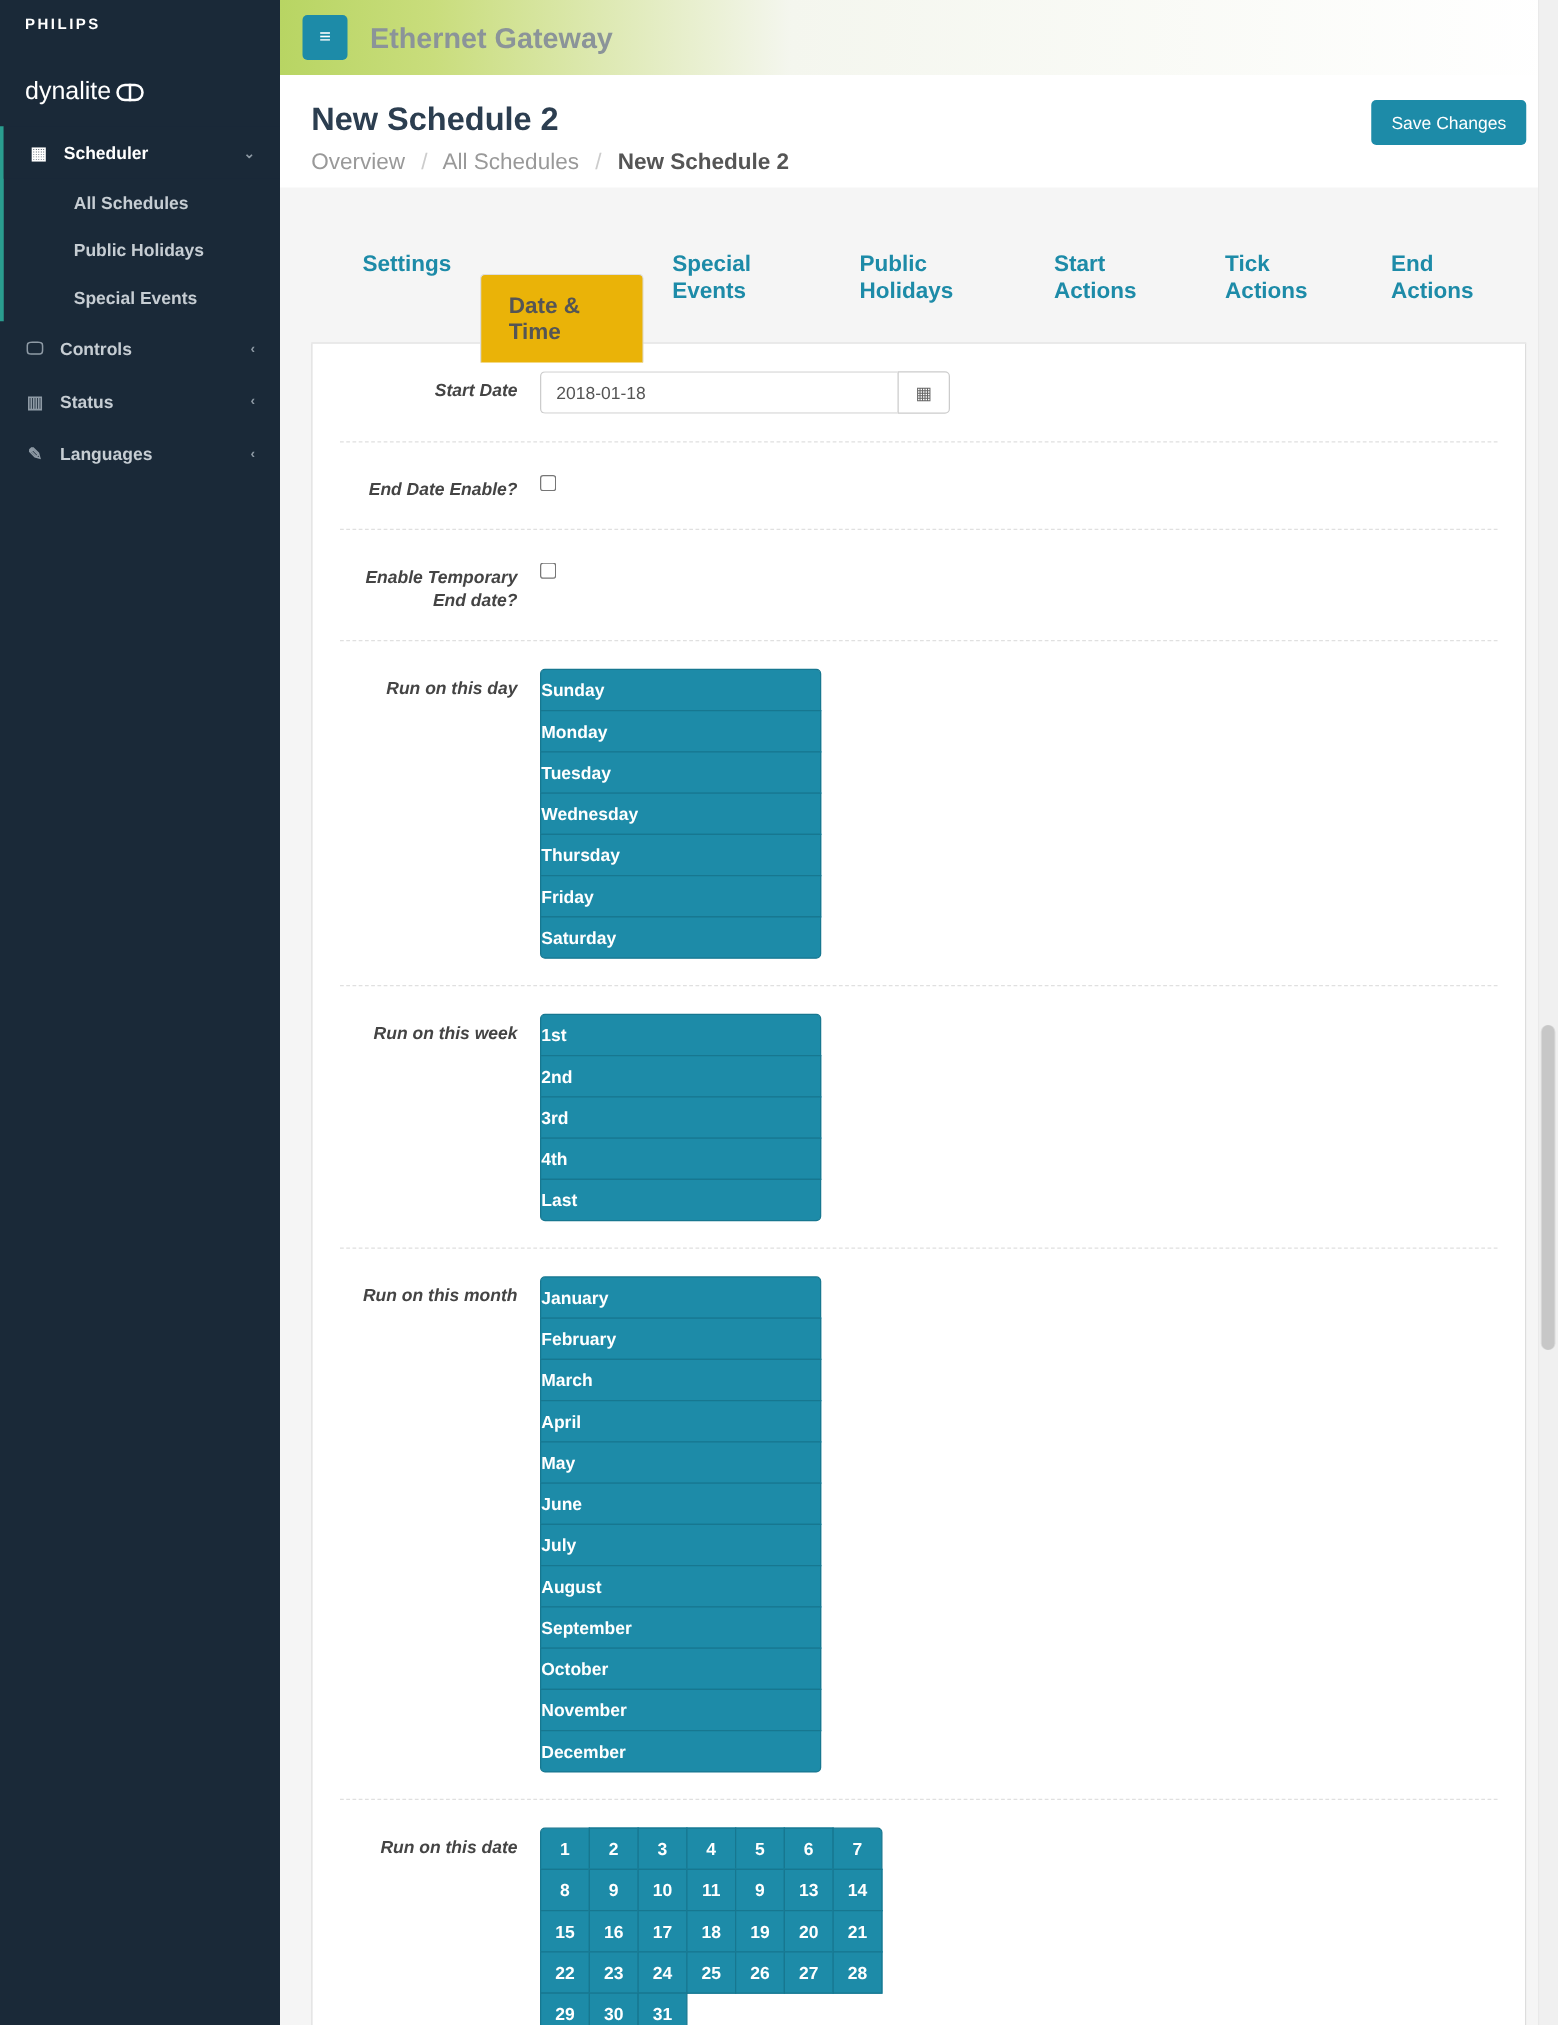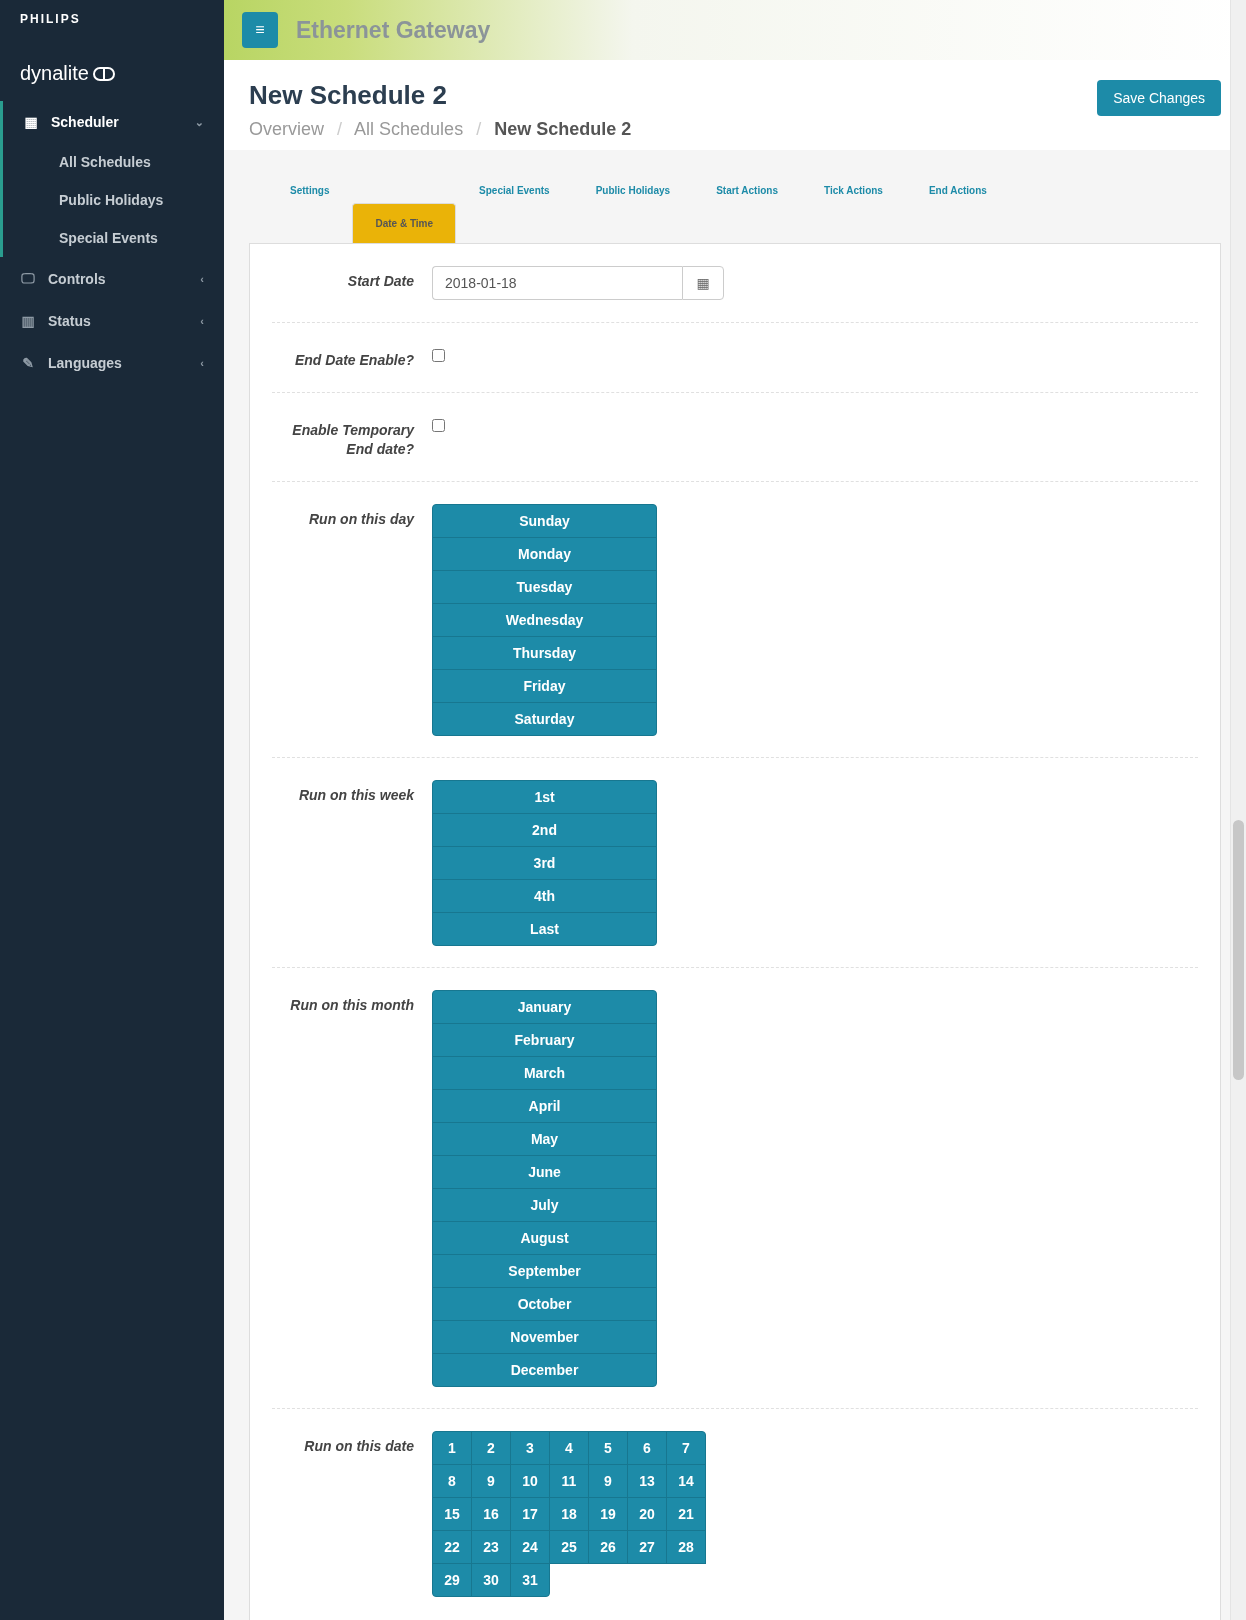--- a/index.html
+++ b/index.html
@@ -136,27 +136,27 @@
     .panel-wrap { padding: 20px 25px 40px; }
 
     
     .tabs {
       display:flex;
       border-bottom:1px solid #ddd;
       padding-left: 18px;
     }
     .tab {
       padding: 14px 22px;
-      font-size:10px;
+      font-size:18px;
       color:#1d8ba8;
       cursor:pointer;
       border:1px solid transparent;
       border-bottom:none;
       position:relative;
-      top:0;
+      top:16px;
       background:transparent;
       font-weight:600;
     }
     .tab.active {
       background:#eab308;
       border-color:#ddd;
       color:#555;
       border-radius:4px 4px 0 0;
       margin-top:33px;
     }
@@ -184,21 +184,21 @@
       color: #444;
       font-size: 14px;
       padding-top:6px;
       line-height:1.35;
       font-style:italic;
     }
     .form-control { flex:1; }
 
     .date-input-group {
       display:flex;
-      width: 292px;
+      width: 328px;
     }
     .date-input {
       flex:1;
       padding:8px 12px;
       border:1px solid #ccc;
       border-right:none;
       border-radius:4px 0 0 4px;
       font-size:14px;
       color:#555;
     }
@@ -211,21 +211,20 @@
       color:#666;
       cursor:pointer;
     }
 
     .checkbox { margin-top:4px; }
 
     .stack-btns { width:225px; }
     .stack-btn {
       display:block;
       width:100%;
-      text-align:center;
       padding: 8px 0;
       background:#1d8ba8;
       color:#fff;
       font-size:14px;
       border:1px solid #177790;
       margin-bottom:-1px;
       cursor:pointer;
       font-weight:600;
     }
     .stack-btn:first-child { border-radius:4px 4px 0 0; }

